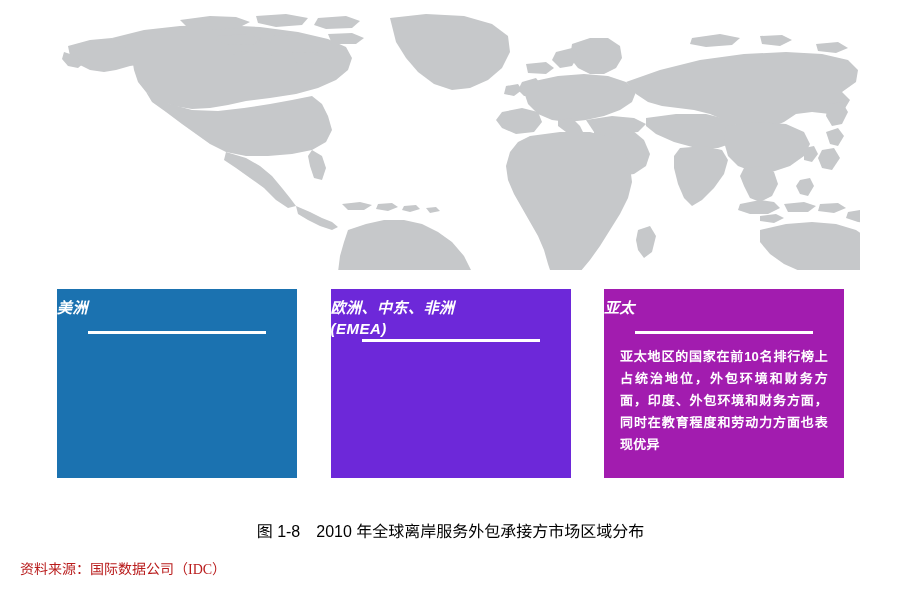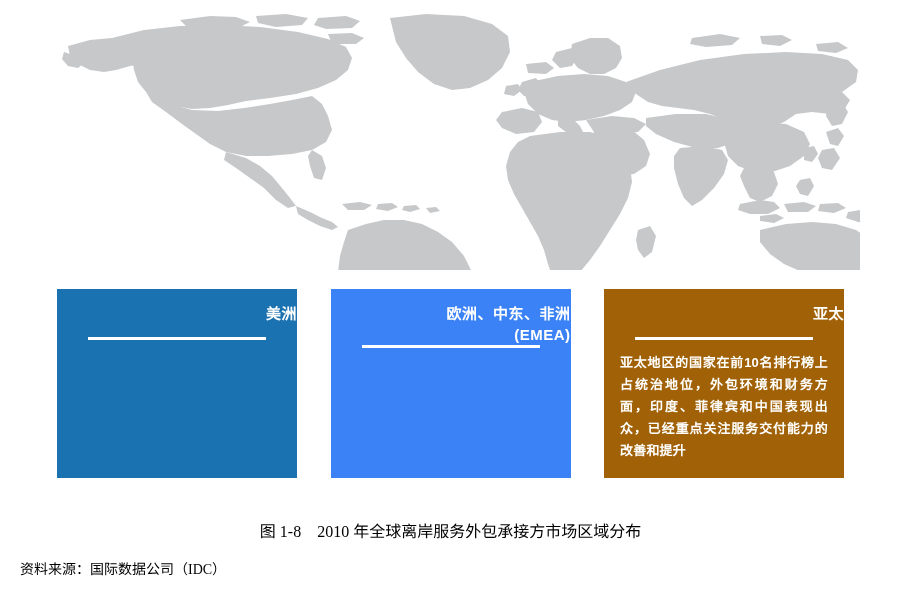--- a/index.html
+++ b/index.html
@@ -48,74 +48,75 @@
   }
   .panel {
     width: 240px;
     height: 189px;
     box-sizing: border-box;
     padding: 0;
     position: relative;
     color: #ffffff;
   }
   .panel-title {
-    text-align: right;
+    text-align: left;
     font-size: 15px;
     font-weight: 700;
     line-height: 22px;
-    padding-top: 14px;
+    padding-top: 8px;
     letter-spacing: 0.5px;
     white-space: pre-line;
+    font-style: italic;
   }
   .panel-rule {
     height: 3px;
     background: #ffffff;
     margin: 0 auto;
     width: 178px;
   }
   .panel-body {
     font-size: 13px;
     line-height: 22px;
     font-weight: 700;
     padding: 12px 16px 0 16px;
     letter-spacing: 0.2px;
     text-align: justify;
     text-justify: inter-ideograph;
   }
 
   .panel-americas  { background: #1b72b0; }
-  .panel-emea      { background: #3b82f6; }
-  .panel-apac      { background: #a16207; }
+  .panel-emea      { background: #6d28d9; }
+  .panel-apac      { background: #a21caf; }
 
   .panel-americas .panel-rule { margin-top: 12px; }
   .panel-emea .panel-rule     { margin-top: 0px; }
   .panel-apac .panel-rule     { margin-top: 12px; }
 
   .panel-emea .panel-title  { line-height: 21px; }
 
   
   .caption {
     position: absolute;
     left: 0;
     top: 518px;
     width: 901px;
     text-align: center;
-    font-family: Liberation Serif, serif;
+    font-family: Liberation Sans, sans-serif;
     font-size: 16px;
     color: #000000;
   }
   .caption .cap-num { margin-right: 16px; }
 
   .source {
     position: absolute;
     left: 20px;
     top: 558px;
     font-family: "Liberation Serif", "DejaVu Serif", serif;
     font-size: 14px;
-    color: #000000;
+    color: #b91c1c;
   }
 </style>
 </head>
 <body>
 
 <div class="figure-root">
 
   <div class="map-area">
     <svg viewBox="0 0 800 262" xmlns="http://www.w3.org/2000/svg" role="img" aria-label="world map">
       <g fill="#c6c8ca">
@@ -249,21 +250,21 @@
 
     <div class="panel panel-emea">
       <div class="panel-title">欧洲、中东、非洲
 (EMEA)</div>
       <div class="panel-rule"></div>
     </div>
 
     <div class="panel panel-apac">
       <div class="panel-title">亚太</div>
       <div class="panel-rule"></div>
-      <div class="panel-body">亚太地区的国家在前10名排行榜上占统治地位，外包环境和财务方面，印度、菲律宾和中国表现出众，已经重点关注服务交付能力的改善和提升</div>
+      <div class="panel-body">亚太地区的国家在前10名排行榜上占统治地位，外包环境和财务方面，印度、外包环境和财务方面，同时在教育程度和劳动力方面也表现优异</div>
     </div>
 
   </div>
 
   <div class="caption">
     <span class="cap-num">图 1-8</span><span>2010 年全球离岸服务外包承接方市场区域分布</span>
   </div>
 
   <div class="source">资料来源：国际数据公司（IDC）</div>
 

